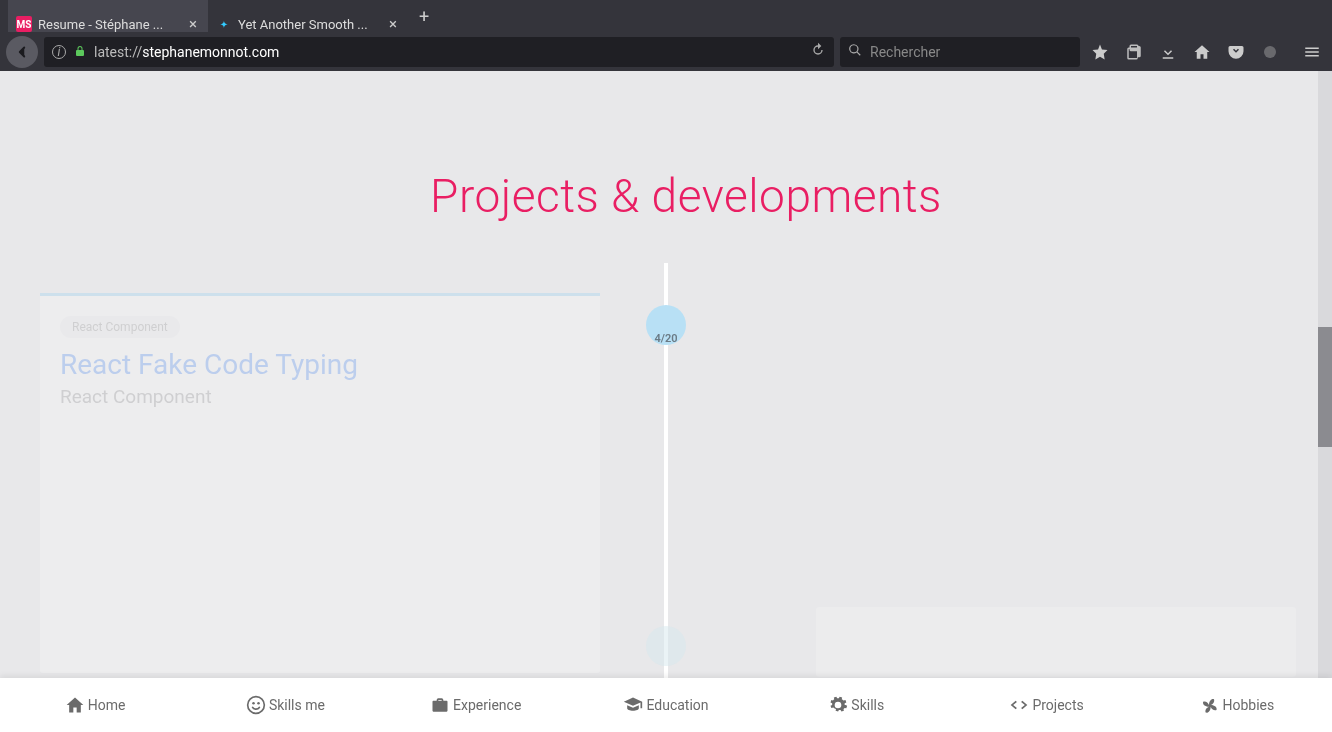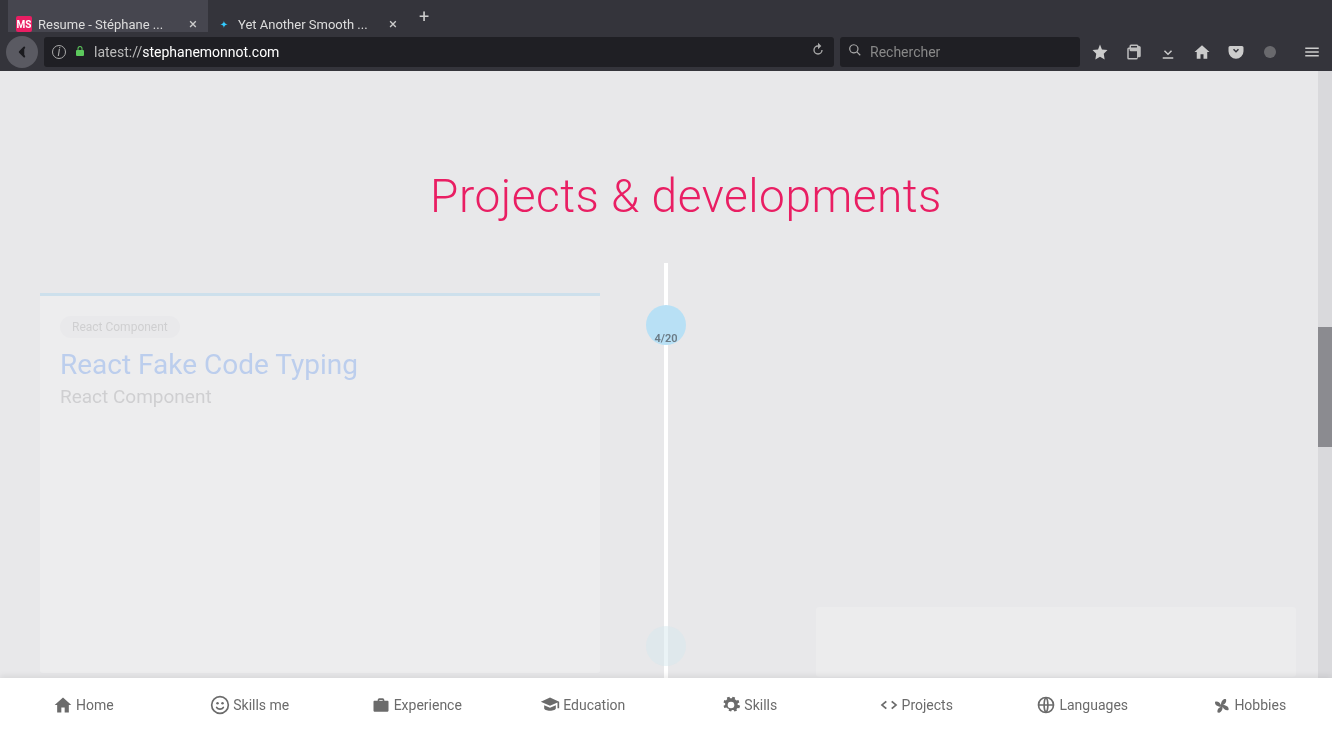--- a/index.html
+++ b/index.html
@@ -359,25 +359,18 @@
       <span>Skills</span>
     </div>
     <div class="nav-item">
       <svg class="nicon" viewBox="0 0 24 24">
           <path d="M8 7l-6 5 6 5 1.5-1.5L5 12l4.5-3.5L8 7zm8 0l-1.5 1.5L19 12l-4.5 3.5L16 17l6-5-6-5z"></path>
         </svg>
       <span>Projects</span>
     </div>
     <div class="nav-item">
       <svg class="nicon" viewBox="0 0 24 24">
-          <circle cx="12" cy="12" r="9" fill="none" stroke="#6b6b6b" stroke-width="2"></circle>
-          <path d="M3 12h18M12 3c3 3 3 15 0 18M12 3c-3 3-3 15 0 18" fill="none" stroke="#6b6b6b" stroke-width="2"></path>
-        </svg>
-      <span>Languages</span>
-    </div>
-    <div class="nav-item">
-      <svg class="nicon" viewBox="0 0 24 24">
           <path d="M12 12c0-5 3-8 6-7 1 3-1 6-4 7 5 0 8 3 7 6-3 1-6-1-7-4 0 5-3 8-6 7-1-3 1-6 4-7-5 0-8-3-7-6 3-1 6 1 7 4z"></path>
         </svg>
       <span>Hobbies</span>
     </div>
   </div>
 </div>
 
 </body></html>

